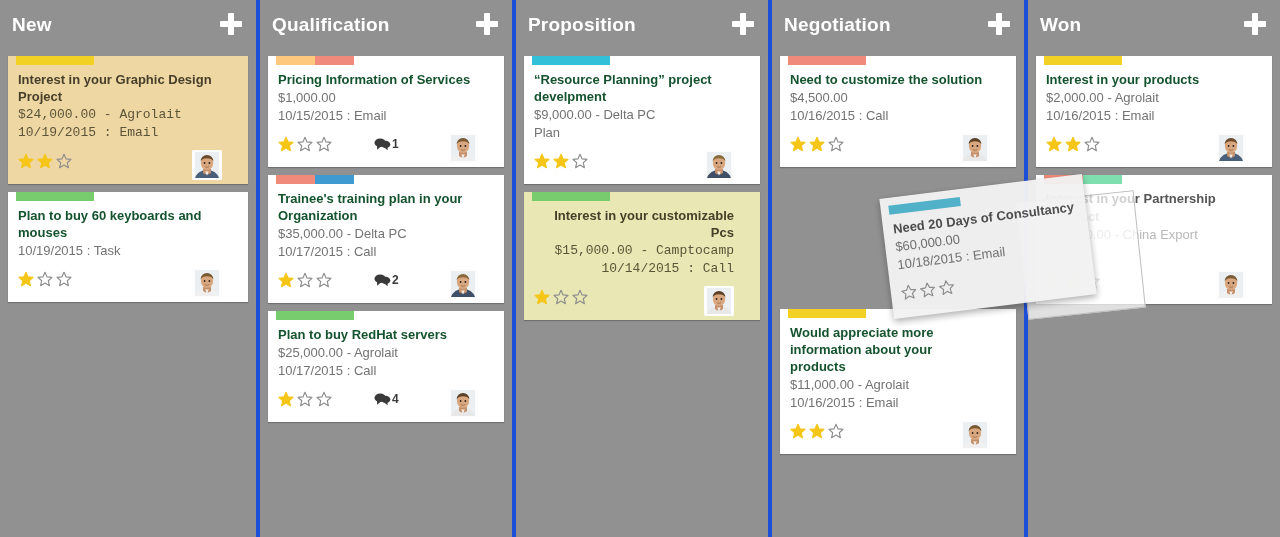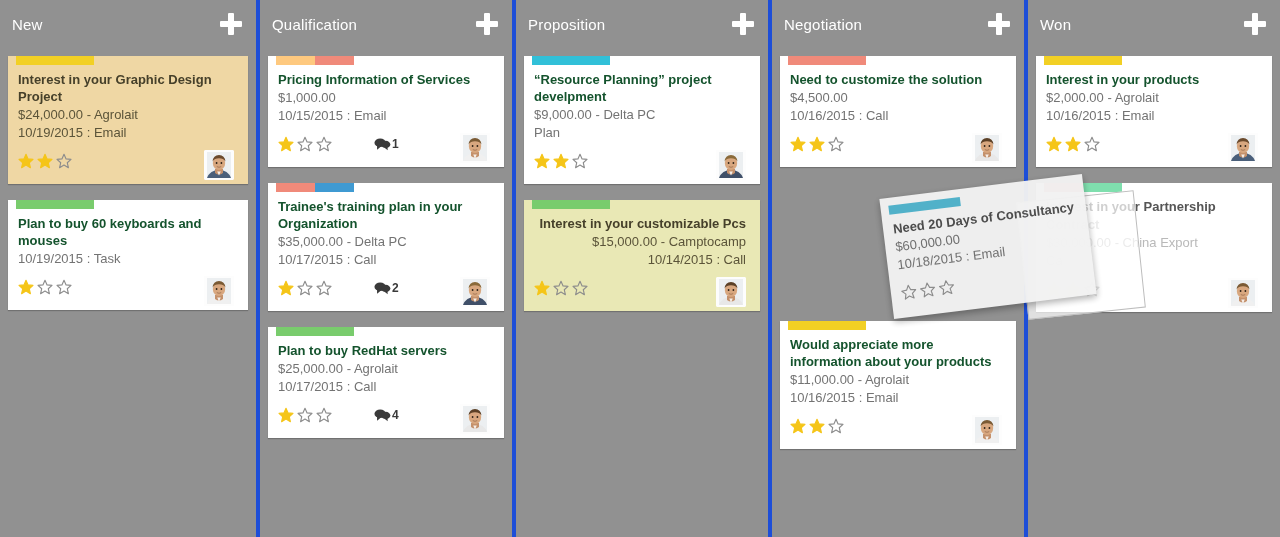--- a/index.html
+++ b/index.html
@@ -33,22 +33,22 @@
 
   .col-header {
     height: 48px;
     display: flex;
     align-items: center;
     justify-content: space-between;
     padding: 0 14px 0 12px;
   }
   .col-title {
     color: #ffffff;
-    font-size: 15px;
-    font-weight: 400;
+    font-size: 19px;
+    font-weight: 700;
     letter-spacing: .2px;
     line-height: 1;
     white-space: nowrap;
   }
   .col-add {
     color: #ffffff;
     font-size: 0;
     width: 22px;
     height: 22px;
     position: relative;
@@ -64,22 +64,22 @@
   .col-add::after  { top: 0; left: 8px; width: 6px; height: 22px; }
 
   .col-body {
     padding: 0 8px;
   }
 
   
   .card {
     position: relative;
     background: #ffffff;
-    margin-bottom: 16px;
-    padding: 0 4px 8px 0;
+    margin-bottom: 4px;
+    padding: 0 16px 8px 0;
     box-shadow: 0 1px 1px rgba(0,0,0,.22);
   }
   .card.tan   { background: #efd7a4; }
   .card.khaki { background: #e9e8b5; text-align: right; }
 
   .colorbar {
     display: flex;
     height: 9px;
     width: 78px;
     margin: 8px 0 6px 8px;
@@ -94,21 +94,21 @@
     color: #14532d;
     line-height: 17px;
     margin-bottom: 1px;
   }
   .card-line {
     font-size: 13px;
     color: #737373;
     line-height: 18px;
   }
   .card.tan .card-title, .card.khaki .card-title { color: #46402a; }
-  .card.tan .card-line,  .card.khaki .card-line  { color: #5b5439; }
+  .card.tan .card-line,  .card.khaki .card-line  { color: #5b5439; font-family: Liberation Mono, monospace; }
 
   .card-footer {
     position: relative;
     display: flex;
     align-items: center;
     margin-top: 4px;
     min-height: 30px;
   }
 
   .stars { display: flex; gap: 3px; align-items: center; }

